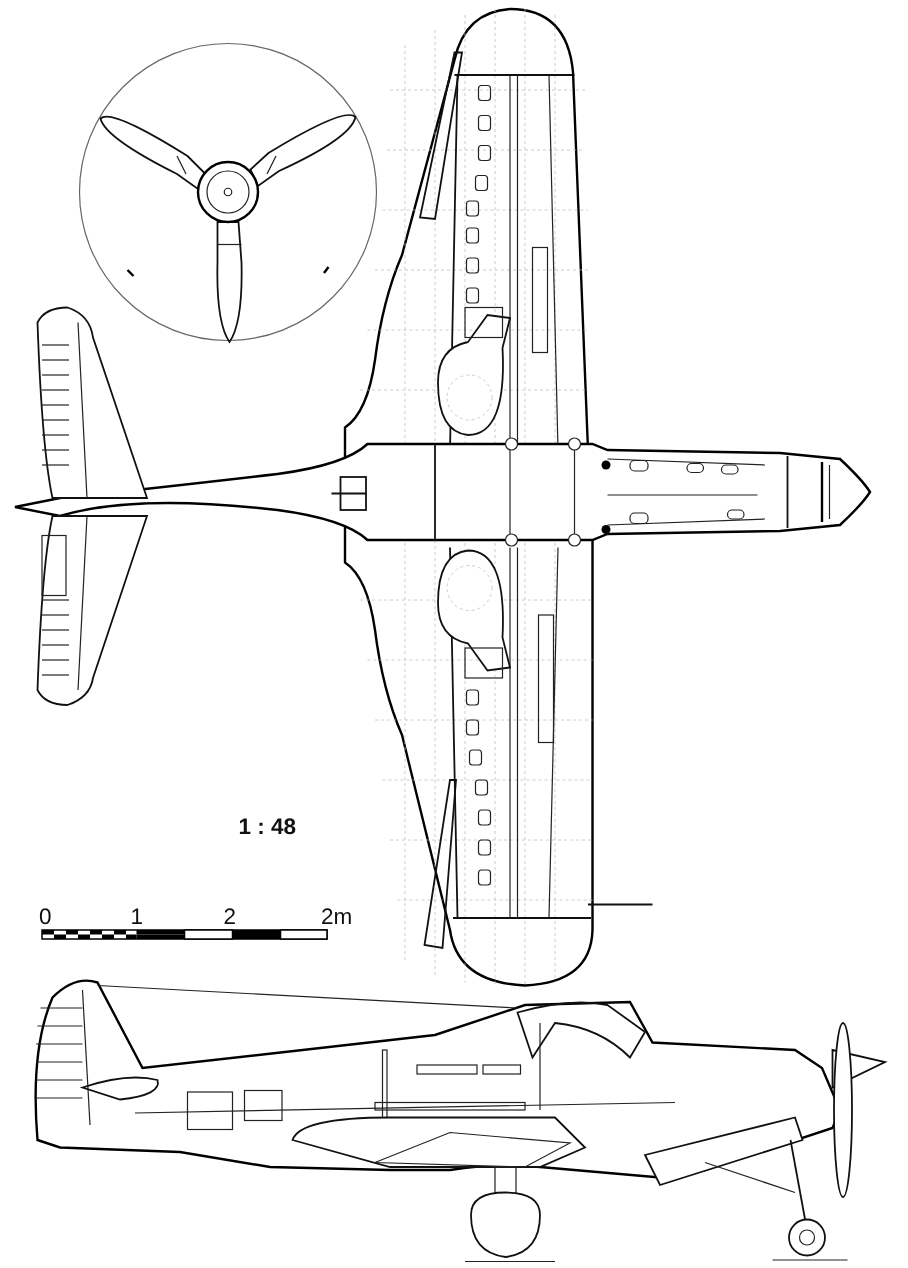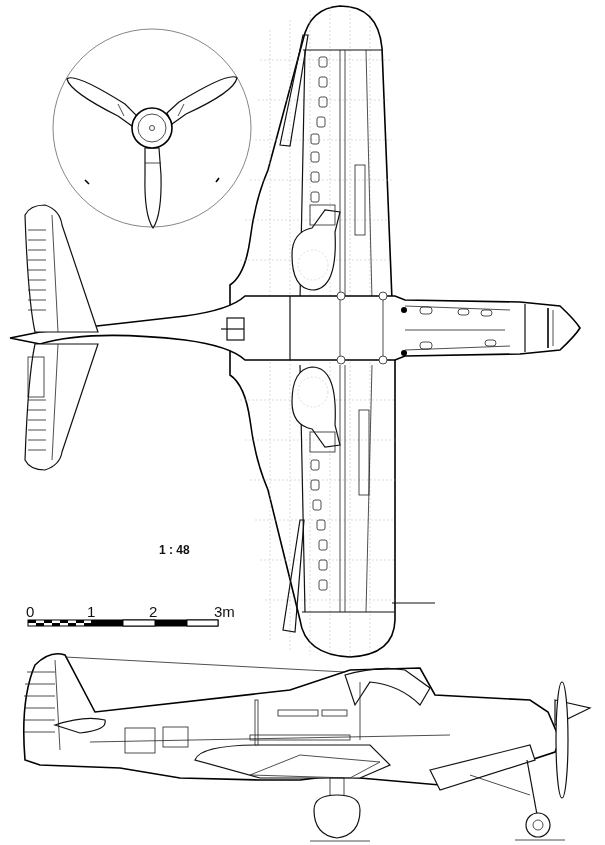--- a/index.html
+++ b/index.html
@@ -4,21 +4,21 @@
 <style>
   html, body { margin:0; padding:0; background:#ffffff; }
   body { width:605px; height:845px; position:relative; overflow:hidden; font-family:"Liberation Sans", sans-serif; }
   svg { position:absolute; left:0; top:0; }
   .thin { stroke:#222; stroke-width:0.8; fill:none; }
   .med { stroke:#111; stroke-width:1.2; fill:none; }
   .thick { stroke:#000; stroke-width:1.6; fill:none; }
   .grid { stroke:#bbb; stroke-width:0.5; stroke-dasharray:2 2; fill:none; }
   .fillw { fill:#fff; }
   .label { position:absolute; color:#111; }
-  #scale-label { left:159px; top:543px; font-size:12px; font-weight:bold; }
+  #scale-label { left:159px; top:543px; font-size:15px; font-weight:bold; }
   .tick { position:absolute; top:603px; font-size:15px; color:#111; }
 </style>
 </head>
 <body>
 
 <svg width="605" height="845" viewBox="0 0 605 845">
 
   <g>
     <circle cx="152" cy="128" r="99" stroke="#666" stroke-width="0.8" fill="none"></circle>
     <path d="M85 180 l4 4 M219 178 l-3 4" class="thick"></path>
@@ -221,13 +221,13 @@
     <circle cx="538" cy="825" r="12" class="med fillw"></circle>
     <circle cx="538" cy="825" r="5" class="thin"></circle>
     <line x1="515" y1="840" x2="565" y2="840" class="thin"></line>
   </g>
 </svg>
 
 <div id="scale-label" class="label">1 : 48</div>
 <div class="tick" style="left:26px;">0</div>
 <div class="tick" style="left:87px;">1</div>
 <div class="tick" style="left:149px;">2</div>
-<div class="tick" style="left:214px;">3m</div>
+<div class="tick" style="left:214px;">2m</div>
 
 </body></html>

